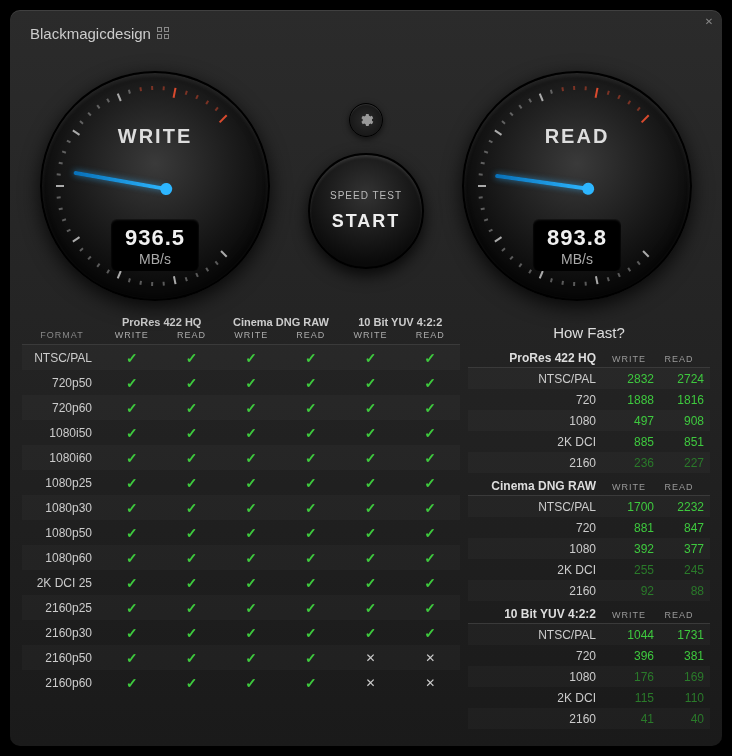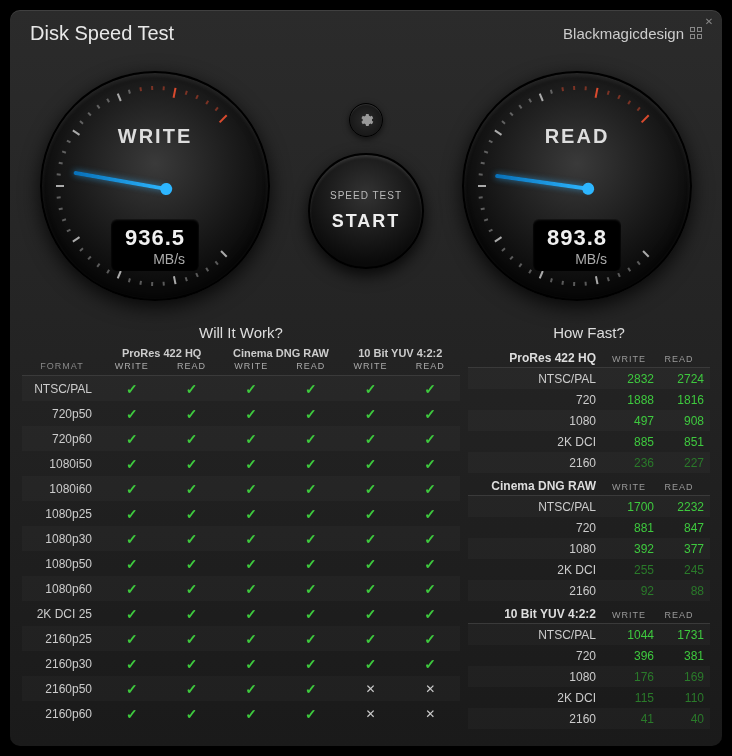--- a/index.html
+++ b/index.html
@@ -57,21 +57,21 @@
     border-radius: 2px;
     box-shadow: 0 0 6px rgba(50,180,255,.6);
   }
   .needle::before{
     content:""; position:absolute; left:-6px; top:-4px; width:12px;height:12px;border-radius:50%;
     background:#2db6ff;
   }
   .gauge-readout {
     position:absolute; bottom:28px; left:50%; transform:translateX(-50%);
     background:#000; border-radius:6px; padding:6px 14px 4px;
-    text-align:right; box-shadow: inset 0 1px 2px rgba(255,255,255,.1);
+    text-align:center; box-shadow: inset 0 1px 2px rgba(255,255,255,.1);
     min-width:86px;
   }
   .gauge-val { font-size:22px; font-weight:600; color:#f0f0f0; letter-spacing:1px;}
   .gauge-unit { font-size:14px; color:#aaa; }
   .center-col { display:flex; flex-direction:column; align-items:center; gap:16px; }
   .gear-btn {
     width:34px;height:34px;border-radius:50%;
     background:radial-gradient(#2a2a2a,#111);
     border:1px solid #000; display:flex;align-items:center;justify-content:center;
     cursor:pointer; box-shadow: 0 2px 6px rgba(0,0,0,.6), inset 0 1px 1px rgba(255,255,255,.1);
@@ -127,21 +127,20 @@
   .hf-row .val { text-align:right; color:#3ec93e; }
   .hf-row .val.dim { color:#2a7a2a; }
 </style>
 </head>
 <body>
 
 <div class="window">
   <div class="close-x">✕</div>
 
   <div class="titlebar">
-    <div class="title">Disk Speed Test</div>
     <div class="brand">
       <span>Blackmagicdesign</span>
       <span class="brand-dots">
         <span></span>
           <span></span>
           <span></span>
           <span></span>
       </span>
     </div>
   </div>
@@ -259,21 +258,20 @@
       <div class="needle" id="needle-read" style="transform: rotate(188deg);"></div>
       <div class="gauge-readout">
         <div class="gauge-val">893.8</div>
         <div class="gauge-unit">MB/s</div>
       </div>
     </div>
   </div>
 
   <div class="panels">
     <div class="panel-left">
-      <div class="panel-title">Will It Work?</div>
       <div class="wiw-header">
         <div class="fmt-label">FORMAT</div>
         <div id="wiw-grp-0">
             <div class="grp">ProRes 422 HQ</div>
             <div class="sub">
               <span>WRITE</span>
               <span>READ</span>
             </div>
           </div>
         <div id="wiw-grp-1">

